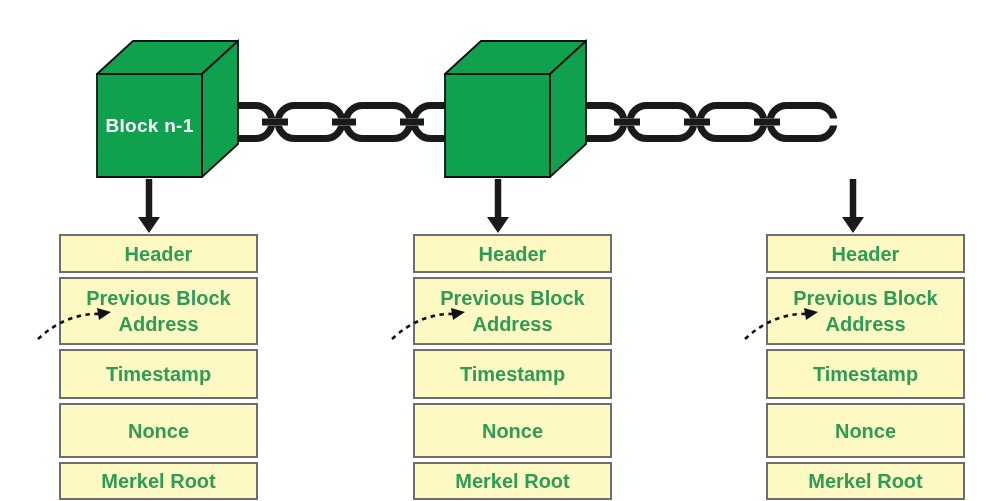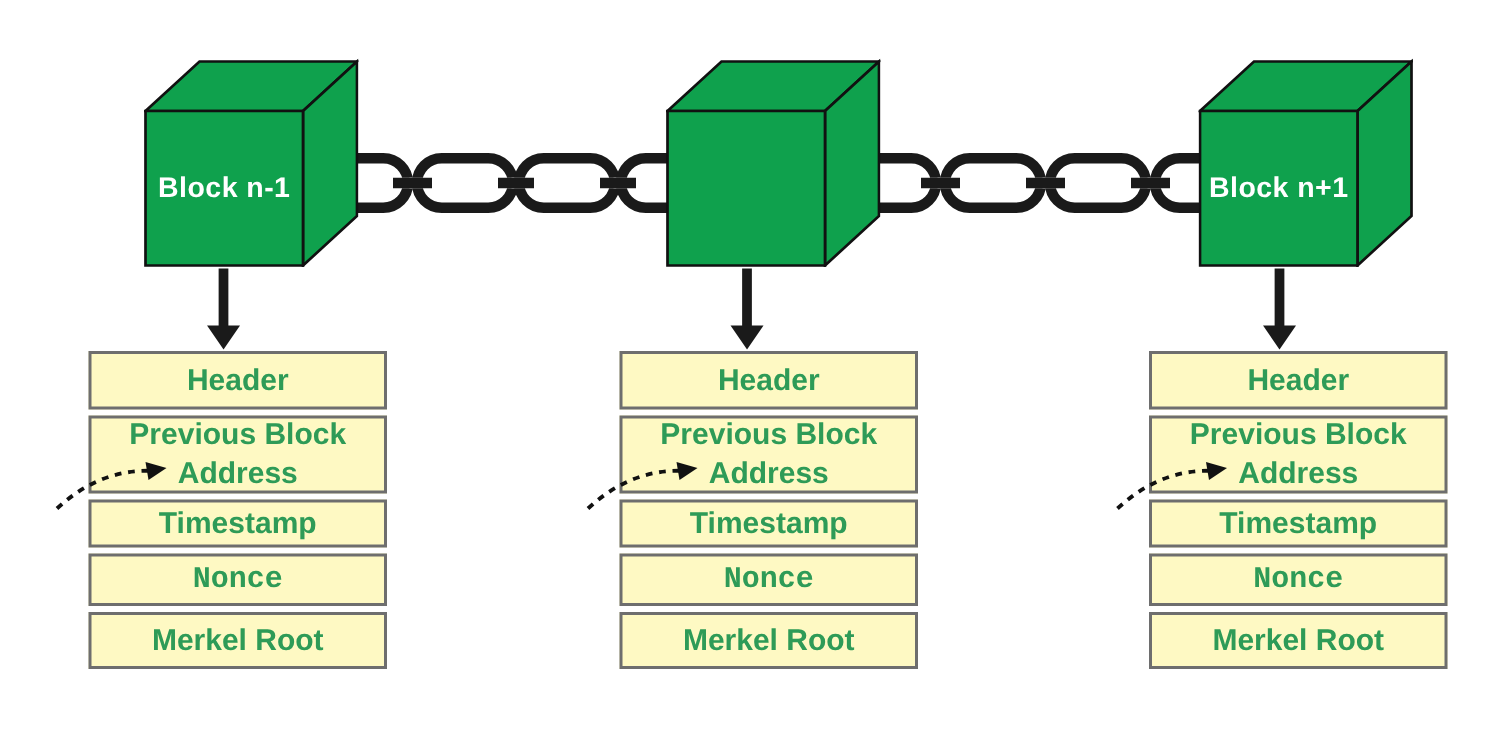--- a/index.html
+++ b/index.html
@@ -14,23 +14,23 @@
   .btable{position:absolute;top:234px;width:199px;z-index:1;}
   .trow{
     box-sizing:border-box;width:199px;
     border:2px solid #6e6e6e;background:#fef9c3;
     display:flex;align-items:center;justify-content:center;
     text-align:center;
     color:#2e9b57;font-weight:bold;font-size:20px;line-height:26px;
     margin-bottom:4px;
   }
   .r1{height:39px;}
-  .r2{height:52px;padding:0 18px;}
-  .r3{height:32px;}
-  .r4{height:35px;font-family:Liberation Mono, monospace;}
+  .r2{height:68px;padding:0 18px;}
+  .r3{height:50px;}
+  .r4{height:55px;}
   .r5{height:38px;margin-bottom:16px;}
   
   .overlay{position:absolute;left:0;top:0;z-index:2;pointer-events:none;}
   .ring{fill:none;stroke:#1a1a1a;stroke-width:7;}
   .slit{fill:#ffffff;stroke:none;}
   .stub{stroke:#1a1a1a;stroke-width:7;}
   .astem{stroke:#1a1a1a;stroke-width:6.5;}
   .ahead{fill:#1a1a1a;stroke:none;}
   .dash{fill:none;stroke:#111111;stroke-width:2.6;stroke-dasharray:4.5 4.5;}
   .dhead{fill:#111111;stroke:none;}
@@ -140,22 +140,14 @@
   </div>
 
   <div class="cube" style="left:444px">
     <svg width="143" height="139" viewBox="0 0 143 139">
       <polygon class="face" points="1,35 37,2 142,2 106,35"></polygon>
       <polygon class="face" points="106,35 142,2 142,105 106,138"></polygon>
       <polygon class="face" points="1,35 106,35 106,138 1,138"></polygon>
     </svg>
   </div>
 
-  <div class="cube" style="left:799px">
-    <svg width="143" height="139" viewBox="0 0 143 139">
-      <polygon class="face" points="1,35 37,2 142,2 106,35"></polygon>
-      <polygon class="face" points="106,35 142,2 142,105 106,138"></polygon>
-      <polygon class="face" points="1,35 106,35 106,138 1,138"></polygon>
-    </svg>
-    <div class="cube-label">Block n+1</div>
-  </div>
 
 </div>
 
 </body></html>

